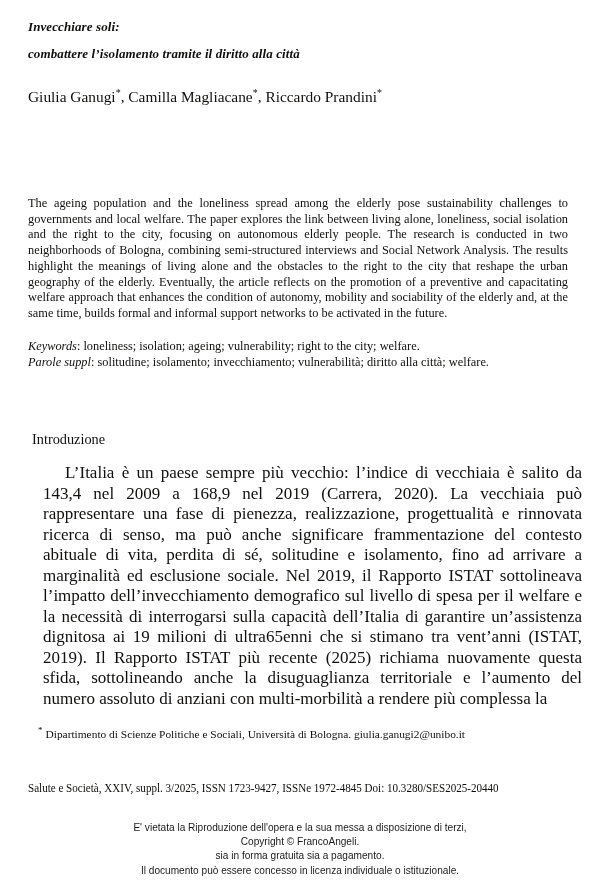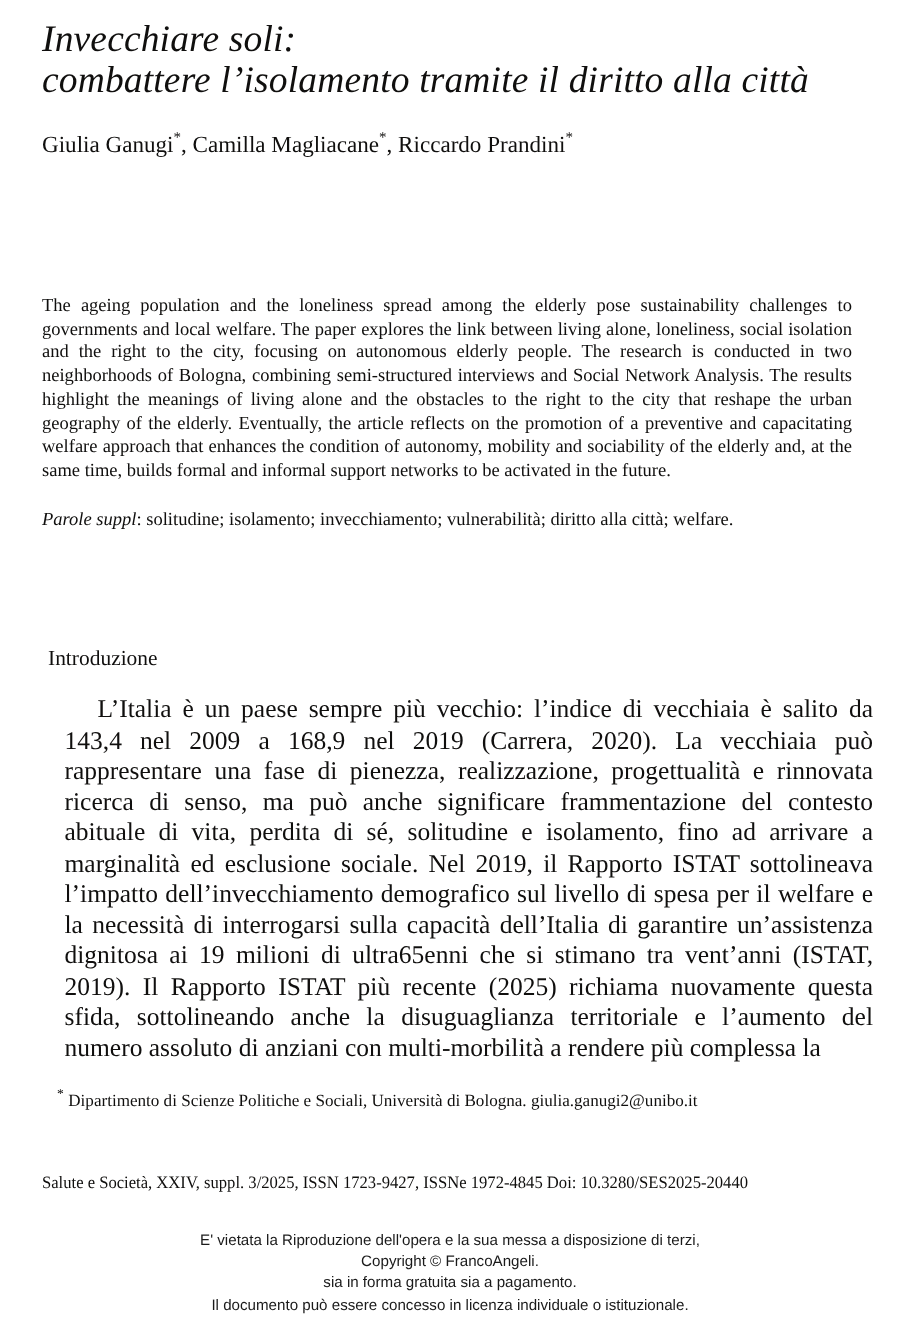--- a/index.html
+++ b/index.html
@@ -25,24 +25,25 @@
 
   
   .title-block {
     position: absolute;
     left: 28px;
     top: 13px;
     width: 546px;
   }
   .title-line {
     font-style: italic;
-    font-size: 25px;
+    font-size: 13px;
     line-height: 27px;
     letter-spacing: 0.1px;
     white-space: nowrap;
+    font-weight: bold;
   }
 
   .authors {
     position: absolute;
     left: 28px;
     top: 86px;
     width: 546px;
     font-size: 15.4px;
     line-height: 21px;
     white-space: nowrap;
@@ -156,20 +157,21 @@
     <div class="title-line">combattere l’isolamento tramite il diritto alla città</div>
   </div>
 
   <div class="authors">
     <span>Giulia Ganugi</span><sup>*</sup><span>, </span><span>Camilla Magliacane</span><sup>*</sup><span>, </span><span>Riccardo Prandini</span><sup>*</sup>
   </div>
 
   <div class="abstract">The ageing population and the loneliness spread among the elderly pose sustainability challenges to governments and local welfare. The paper explores the link between living alone, loneliness, social isolation and the right to the city, focusing on autonomous elderly people. The research is conducted in two neighborhoods of Bologna, combining semi-structured interviews and Social Network Analysis. The results highlight the meanings of living alone and the obstacles to the right to the city that reshape the urban geography of the elderly. Eventually, the article reflects on the promotion of a preventive and capacitating welfare approach that enhances the condition of autonomy, mobility and sociability of the elderly and, at the same time, builds formal and informal support networks to be activated in the future.</div>
 
   <div class="keywords">
+    <span class="kw-line"><i>Keywords</i><span>: loneliness; isolation; ageing; vulnerability; right to the city; welfare.</span></span>
     <span class="kw-line"><i>Parole suppl</i><span>: solitudine; isolamento; invecchiamento; vulnerabilità; diritto alla città; welfare.</span></span>
   </div>
 
   <div class="section-heading">Introduzione</div>
 
   <div class="body-text">L’Italia è un paese sempre più vecchio: l’indice di vecchiaia è salito da 143,4 nel 2009 a 168,9 nel 2019 (Carrera, 2020). La vecchiaia può rappresentare una fase di pienezza, realizzazione, progettualità e rinnovata ricerca di senso, ma può anche significare frammentazione del contesto abituale di vita, perdita di sé, solitudine e isolamento, fino ad arrivare a marginalità ed esclusione sociale. Nel 2019, il Rapporto ISTAT sottolineava l’impatto dell’invecchiamento demografico sul livello di spesa per il welfare e la necessità di interrogarsi sulla capacità dell’Italia di garantire un’assistenza dignitosa ai 19 milioni di ultra65enni che si stimano tra vent’anni (ISTAT, 2019). Il Rapporto ISTAT più recente (2025) richiama nuovamente questa sfida, sottolineando anche la disuguaglianza territoriale e l’aumento del numero assoluto di anziani con multi-morbilità a rendere più complessa la</div>
 
   <div class="footnote">
     <sup class="fn-marker">*</sup><span>Dipartimento di Scienze Politiche e Sociali, Università di Bologna. giulia.ganugi2@unibo.it</span>
   </div>

